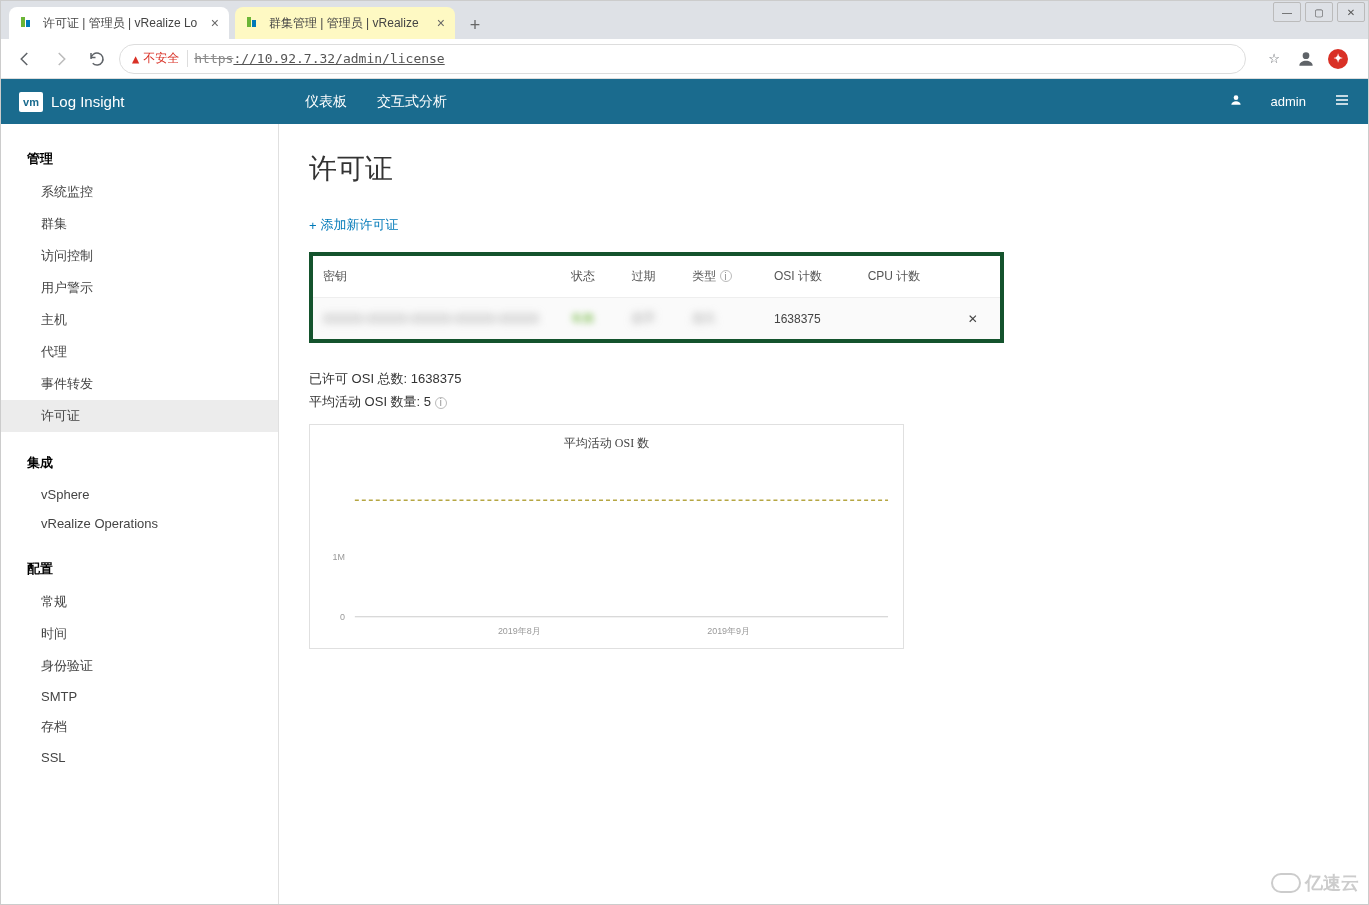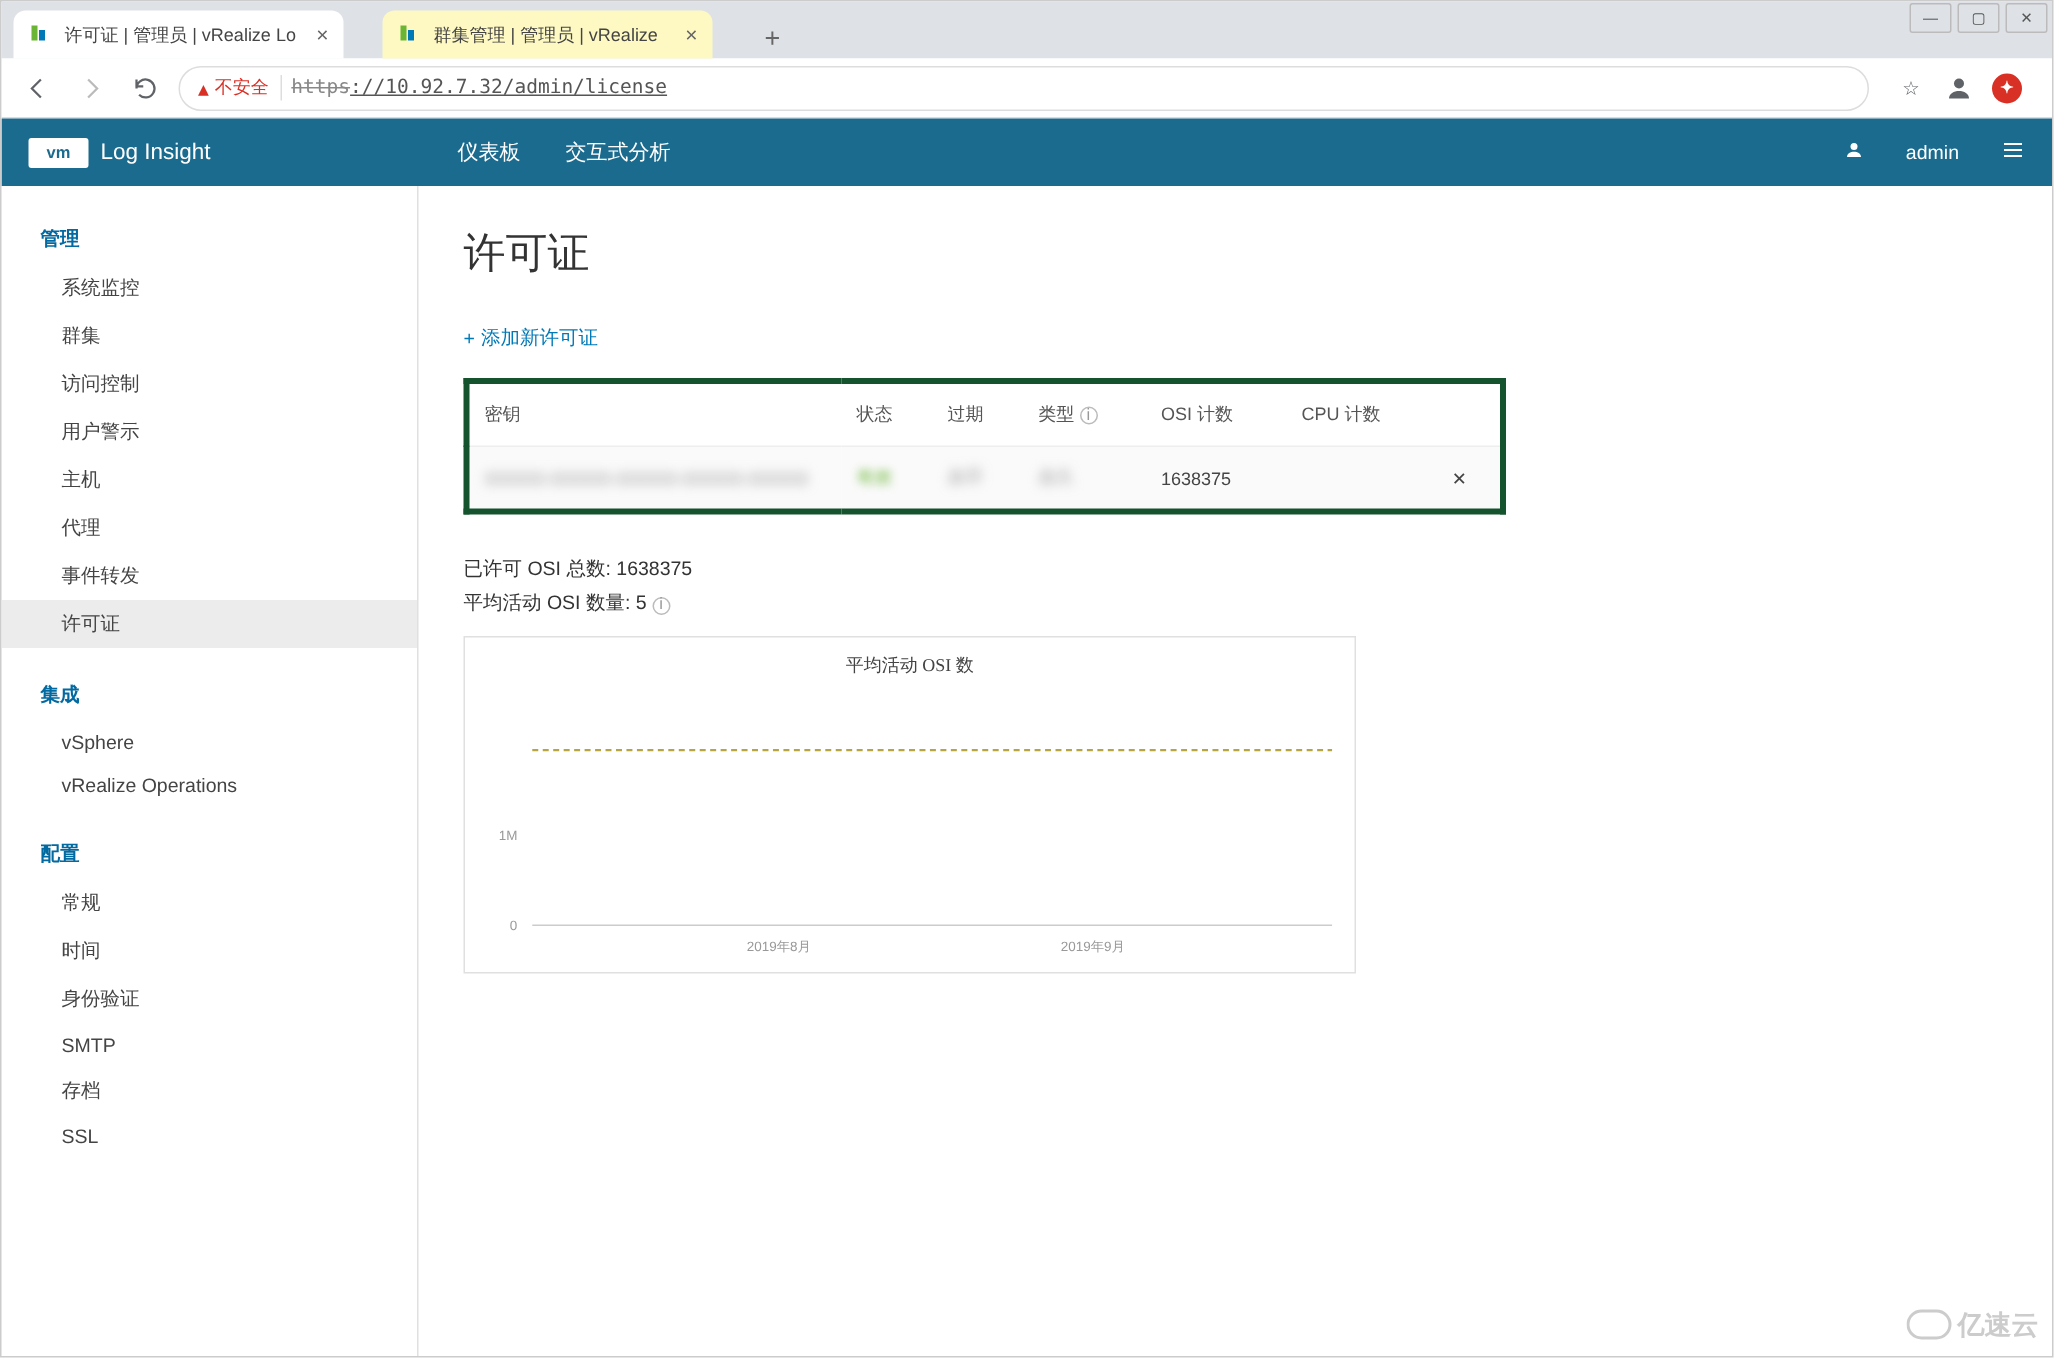--- a/index.html
+++ b/index.html
@@ -3,21 +3,21 @@
 <meta charset="utf-8">
 <style>
 * { box-sizing: border-box; margin: 0; padding: 0; }
 body { font-family: "Segoe UI", Arial, sans-serif; font-size: 13px; color: #333; background: #fff; width: 1369px; height: 905px; overflow: hidden; border: 1px solid #ccc; }
 
 
 .win-controls { position: absolute; top: 0; right: 0; height: 26px; display: flex; gap: 0; padding: 2px 4px; }
 .win-btn { width: 28px; height: 20px; border: 1px solid #bbb; border-radius: 2px; display: flex; align-items: center; justify-content: center; font-size: 10px; color: #555; margin-left: 4px; cursor: pointer; }
 
 
-.tab-strip { height: 38px; background: #dee1e6; display: flex; align-items: flex-end; padding: 6px 8px 0; gap: 20px; }
+.tab-strip { height: 38px; background: #dee1e6; display: flex; align-items: flex-end; padding: 6px 8px 0; }
 .tab { height: 32px; background: #fff; border-radius: 8px 8px 0 0; padding: 0 10px; display: flex; align-items: center; gap: 8px; margin-right: 6px; min-width: 220px; max-width: 230px; font-size: 12px; color: #444; cursor: pointer; }
 .tab.inactive { background: #fef9c3; }
 .tab .favicon { width: 16px; height: 16px; display: inline-flex; }
 .tab .title { white-space: nowrap; overflow: hidden; text-overflow: ellipsis; flex: 1; }
 .tab .close { color: #666; font-size: 14px; cursor: pointer; }
 .new-tab { width: 28px; height: 28px; display: flex; align-items: center; justify-content: center; color: #666; font-size: 18px; cursor: pointer; }
 
 
 .addr-bar { height: 40px; background: #fff; border-bottom: 1px solid #ddd; display: flex; align-items: center; padding: 0 10px; gap: 8px; }
 .nav-btn { width: 28px; height: 28px; display: flex; align-items: center; justify-content: center; color: #5f6368; border-radius: 50%; cursor: pointer; }
@@ -27,32 +27,32 @@
 .insecure-badge .warn { color: #d93025; }
 .url-text .proto { color: #888; text-decoration: line-through; }
 .url-text .rest { color: #555; text-decoration: underline; }
 .addr-icons { display: flex; align-items: center; gap: 12px; padding: 0 10px; }
 .addr-icon { width: 20px; height: 20px; display: flex; align-items: center; justify-content: center; color: #5f6368; }
 .ext-icon { width: 20px; height: 20px; border-radius: 50%; background: #d93025; color: #fff; display: flex; align-items: center; justify-content: center; font-size: 11px; font-weight: bold; }
 
 
 .app-header { height: 45px; background: #1a6b8e; color: #fff; display: flex; align-items: center; }
 .brand { display: flex; align-items: center; gap: 8px; padding: 0 18px; width: 278px; }
-.brand-logo { width: 40px; height: 20px; background: #fff; color: #1a6b8e; font-size: 11px; font-weight: bold; display: flex; align-items: center; justify-content: center; border-radius: 2px; }
+.brand-logo { width: 24px; height: 20px; background: #fff; color: #1a6b8e; font-size: 11px; font-weight: bold; display: flex; align-items: center; justify-content: center; border-radius: 2px; }
 .brand-name { font-size: 15px; font-weight: 300; }
 .top-nav { display: flex; gap: 30px; padding-left: 26px; }
 .top-nav-item { color: #fff; font-size: 14px; cursor: pointer; }
 .user-area { margin-left: auto; display: flex; align-items: center; gap: 28px; padding: 0 18px; font-size: 13px; }
 .user-area .menu-icon { cursor: pointer; }
 
 
 .app-body { display: flex; height: calc(100% - 38px - 40px - 45px); }
 .sidebar { width: 278px; border-right: 1px solid #e0e0e0; padding: 18px 0; overflow-y: auto; }
 .side-section { margin-bottom: 14px; }
-.side-section-title { font-weight: bold; font-size: 13px; padding: 8px 26px; color: #0369a1; }
+.side-section-title { font-weight: bold; font-size: 13px; padding: 8px 26px; color: #000000; }
 .side-item { padding: 7px 26px 7px 40px; font-size: 13px; color: #444; cursor: pointer; }
 .side-item.active { background: #ececec; }
 
 .content { flex: 1; padding: 26px 30px; overflow-y: auto; }
 .page-title { font-size: 28px; font-weight: 300; color: #333; margin-bottom: 28px; }
 .add-link { color: #0079b8; font-size: 13px; cursor: pointer; display: inline-flex; align-items: center; gap: 4px; margin-bottom: 18px; }
 
 .license-table { width: 695px; border: 4px solid #14532d; border-collapse: collapse; }
 .license-table th, .license-table td { text-align: left; padding: 12px 10px; font-size: 12px; font-weight: normal; color: #444; }
 .license-table thead th { border-bottom: 1px solid #eee; color: #555; }

